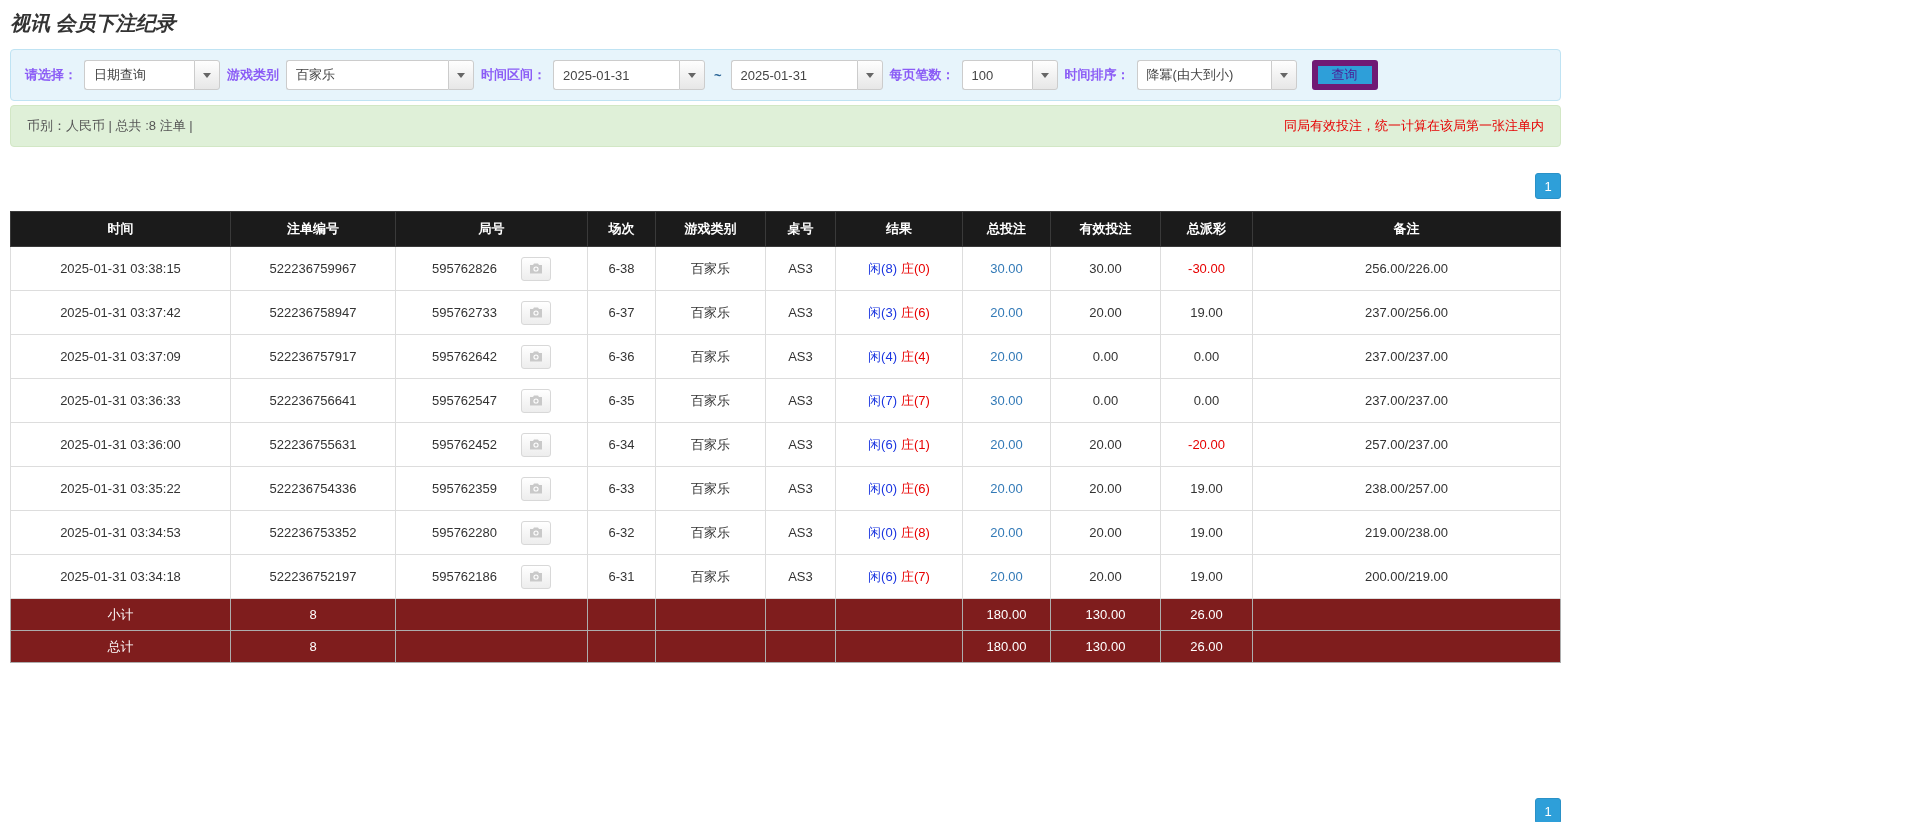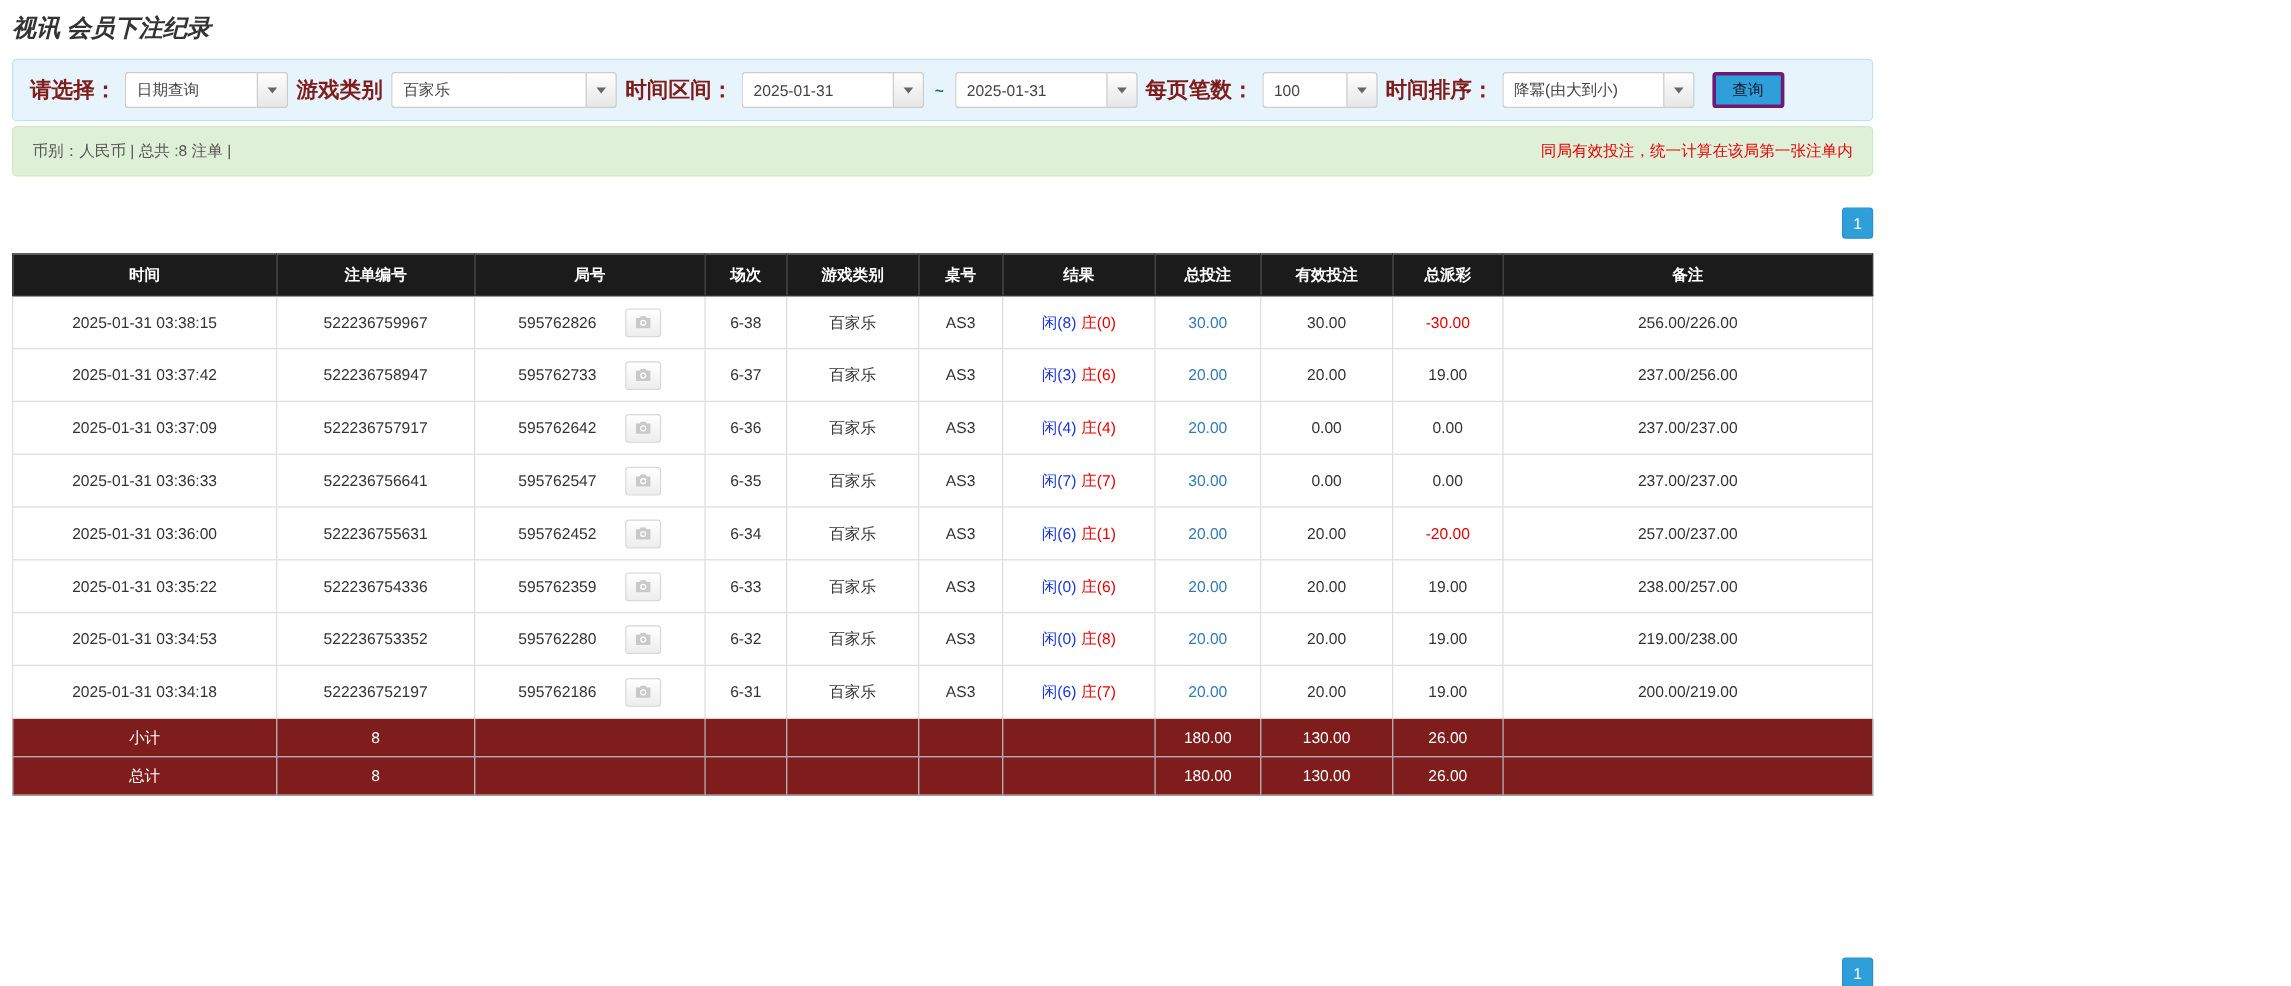--- a/index.html
+++ b/index.html
@@ -6,35 +6,35 @@
   html,body { margin:0; padding:0; background:#fff; }
   body { font-family:"Liberation Sans", sans-serif; color:#333; }
   .page { width:1909px; height:822px; overflow:hidden; position:relative; background:#fff; }
   .content { width:1551px; margin-left:10px; }
 
   .page-title { font-size:20px; font-weight:bold; color:#333; margin:10px 0 12px;font-style:italic; }
 
   
   .filter-bar { background:#e7f4fb; border:1px solid #bfe3f3; border-radius:4px;
                 padding:10px 14px; display:flex; align-items:center; gap:7px; }
-  .filter-label { color:#7f1d1d; font-weight:bold; font-size:18px; white-space:nowrap; }
+  .filter-label { color:#8b5cf6; font-weight:bold; font-size:13px; white-space:nowrap; }
   .tilde { color:#2a6496; font-weight:bold; font-size:13px; margin:0 2px; }
   .combo { display:inline-flex; height:30px; flex:0 0 auto; }
   .combo input { height:30px; border:1px solid #ccc; border-right:none; padding:0 9px;
                  font-size:13px; color:#444; border-radius:3px 0 0 3px; background:#fff; outline:none;
                  font-family:"Liberation Sans", sans-serif; }
   .combo-btn { width:26px; height:30px; border:1px solid #ccc; background:linear-gradient(#fefefe,#e7e7e7);
                border-radius:0 3px 3px 0; cursor:pointer; display:flex; align-items:center; justify-content:center; padding:0; }
   .caret { width:0; height:0; border-left:4px solid transparent; border-right:4px solid transparent; border-top:5px solid #666; }
   .w-select input { width:110px; }
   .w-game input   { width:162px; }
   .w-date input   { width:126px; }
   .w-pp input     { width:70px; }
   .w-sort input   { width:134px; }
-  .search-btn { background:#2e9fd9; color:#0f172a; border:3px solid #701a75; border-radius:3px;
+  .search-btn { background:#2e9fd9; color:#4c1d95; border:6px solid #701a75; border-radius:3px;
                 height:30px; padding:0 14px; font-size:13px; cursor:pointer; margin-left:8px;
                 font-family:"Liberation Sans", sans-serif; }
 
   
   .summary-bar { margin-top:4px; background:#dff0d8; border:1px solid #d2e7c5; border-radius:4px;
                  padding:11px 16px; display:flex; justify-content:space-between; align-items:center; font-size:13px; }
   .summary-left { color:#555; }
   .summary-right { color:#e60000; }
 
   

